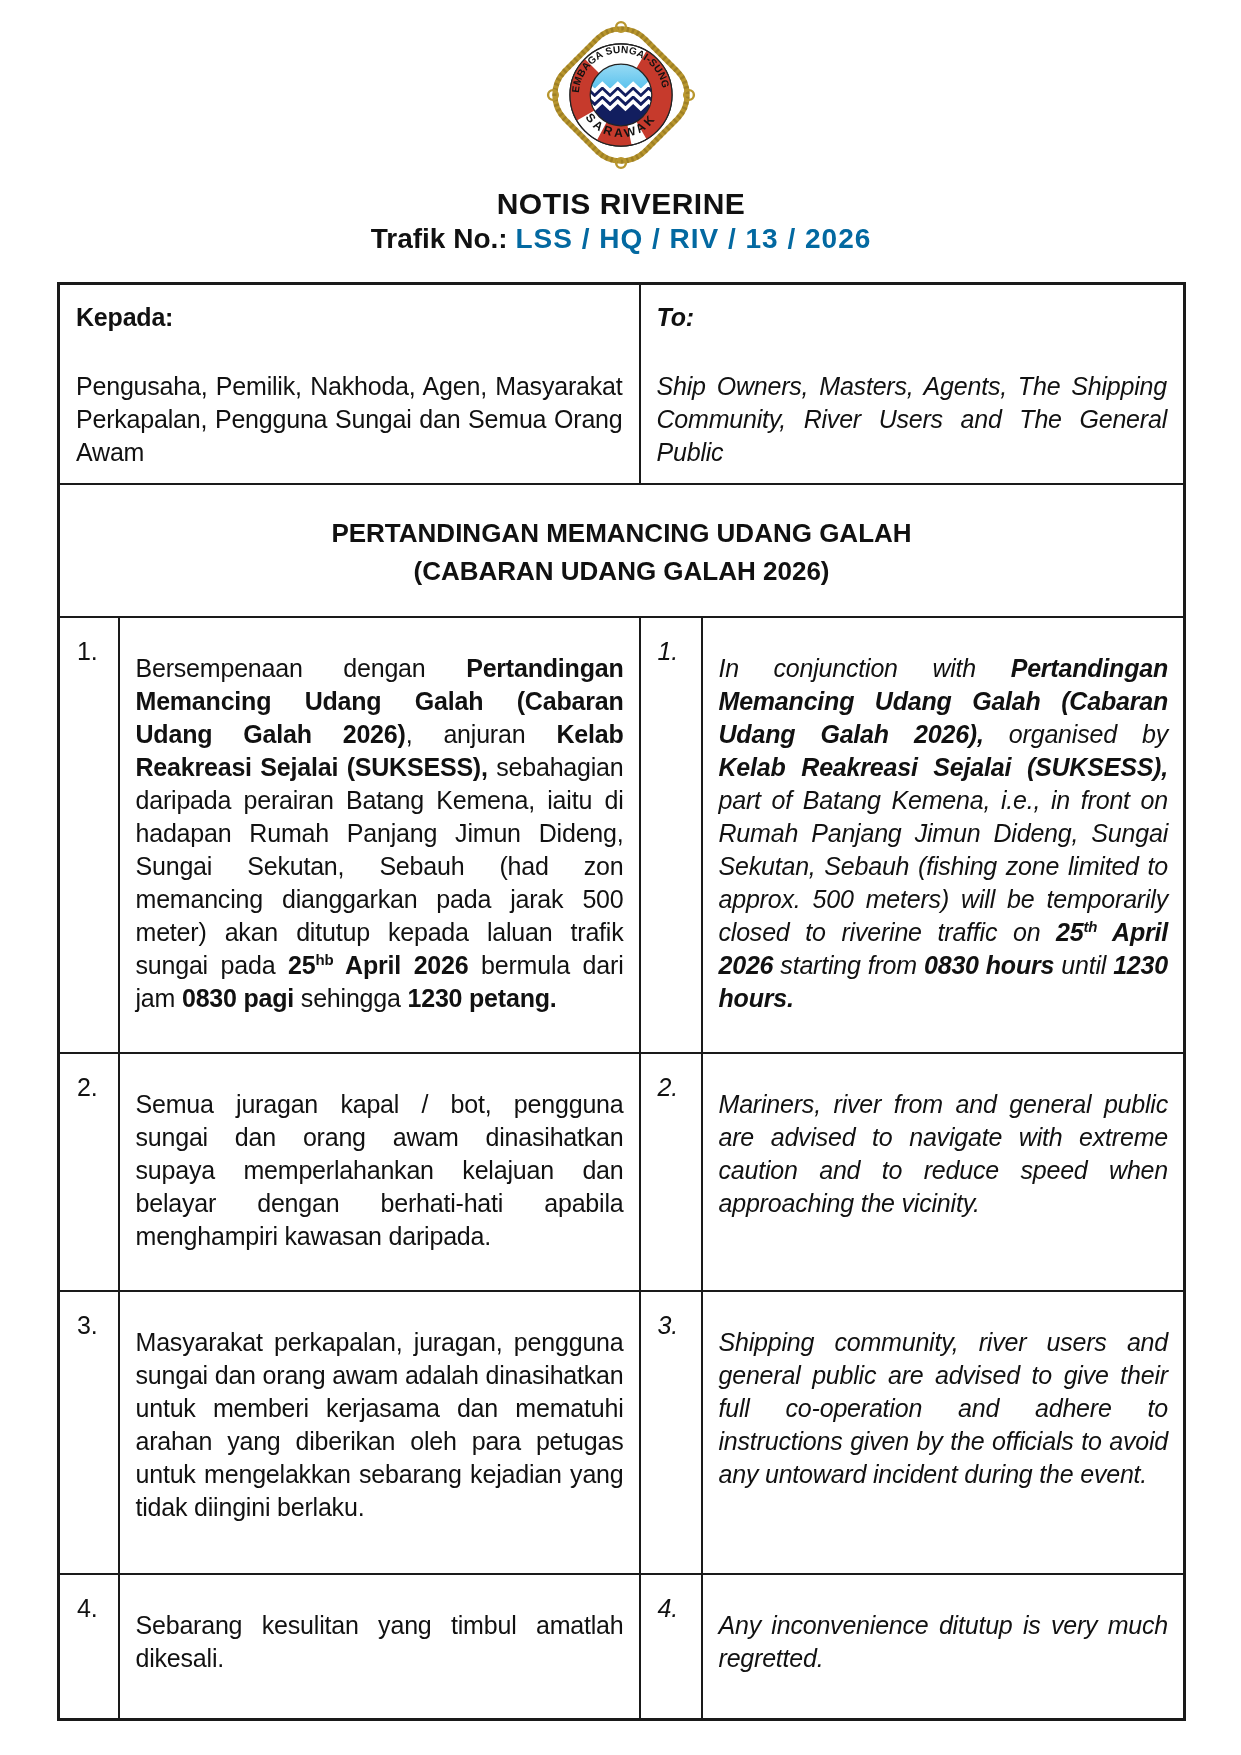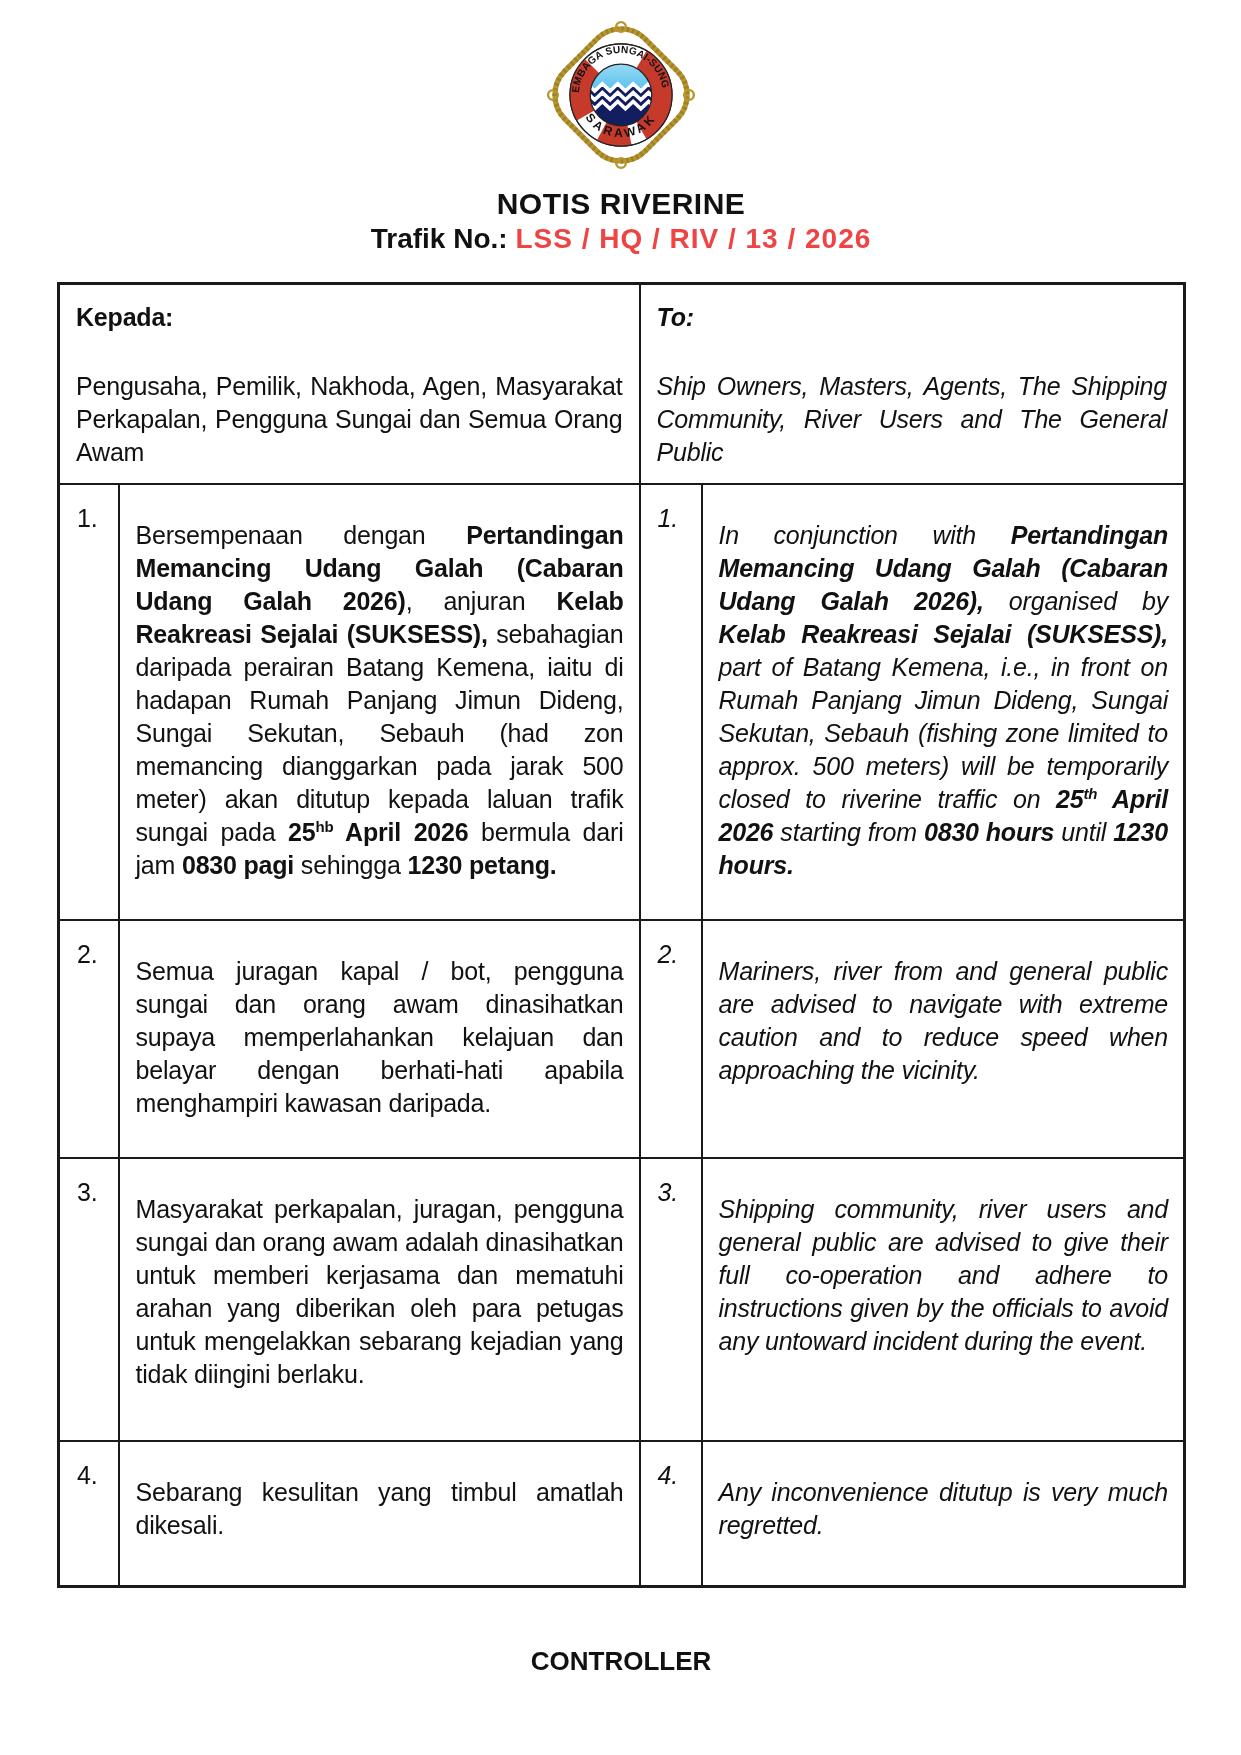--- a/index.html
+++ b/index.html
@@ -17,21 +17,21 @@
     text-align:center;font-weight:bold;font-size:30px;
     margin:8px 0 0;letter-spacing:.5px;
   }
   .doc-act{
     text-align:center;font-weight:bold;font-size:29px;
     font-variant:small-caps;letter-spacing:.5px;margin-top:1px;
   }
   .doc-notis{
     text-align:center;font-weight:bold;font-size:28px;margin-top:2px;
   }
-  .doc-notis .no{color:#ef4444;letter-spacing:1px;}
+  .doc-notis .no{color:#0369a1;letter-spacing:1px;}
 
   
   table.notice{
     width:1129px;border-collapse:collapse;margin-top:27px;
     table-layout:fixed;border:3px solid #1a1a1a;
   }
   table.notice td{
     border:2px solid #1a1a1a;vertical-align:top;
     font-size:25px;line-height:1.32;letter-spacing:-0.2px;
   }
@@ -136,20 +136,26 @@
       <td colspan="2">
         <div class="cell-title">Kepada:</div>
         <div class="cell-body">Pengusaha, Pemilik, Nakhoda, Agen, Masyarakat Perkapalan, Pengguna Sungai dan Semua Orang Awam</div>
       </td>
       <td colspan="2" class="en">
         <div class="cell-title">To:</div>
         <div class="cell-body">Ship Owners, Masters, Agents, The Shipping Community, River Users and The General Public</div>
       </td>
     </tr>
 
+    <tr class="subject">
+      <td colspan="4">
+        <div>PERTANDINGAN MEMANCING UDANG GALAH</div>
+        <div>(CABARAN UDANG GALAH 2026)</div>
+      </td>
+    </tr>
 
     <tr class="r1">
       <td class="num">1.</td>
       <td class="txt"><span>Bersempenaan dengan </span><span class="b">Pertandingan Memancing Udang Galah (Cabaran Udang Galah 2026)</span><span>, anjuran </span><span class="b">Kelab Reakreasi Sejalai (SUKSESS),</span><span> sebahagian daripada perairan Batang Kemena, iaitu di hadapan Rumah Panjang Jimun Dideng, Sungai Sekutan, Sebauh (had zon memancing dianggarkan pada jarak 500 meter) akan ditutup kepada laluan trafik sungai pada </span><span class="b">25</span><sup class="b">hb</sup><span class="b"> April 2026</span><span> bermula dari jam </span><span class="b">0830 pagi</span><span> sehingga </span><span class="b">1230 petang.</span></td>
       <td class="num en">1.</td>
       <td class="txt en"><span>In conjunction with </span><span class="b">Pertandingan Memancing Udang Galah (Cabaran Udang Galah 2026),</span><span> organised by </span><span class="b">Kelab Reakreasi Sejalai (SUKSESS),</span><span> part of Batang Kemena, i.e., in front on Rumah Panjang Jimun Dideng, Sungai Sekutan, Sebauh (fishing zone limited to approx. 500 meters) will be temporarily closed to riverine traffic on </span><span class="b">25</span><sup class="b">th</sup><span class="b"> April 2026</span><span> starting from </span><span class="b">0830 hours</span><span> until </span><span class="b">1230 hours.</span></td>
     </tr>
 
     <tr class="r2">
       <td class="num">2.</td>

